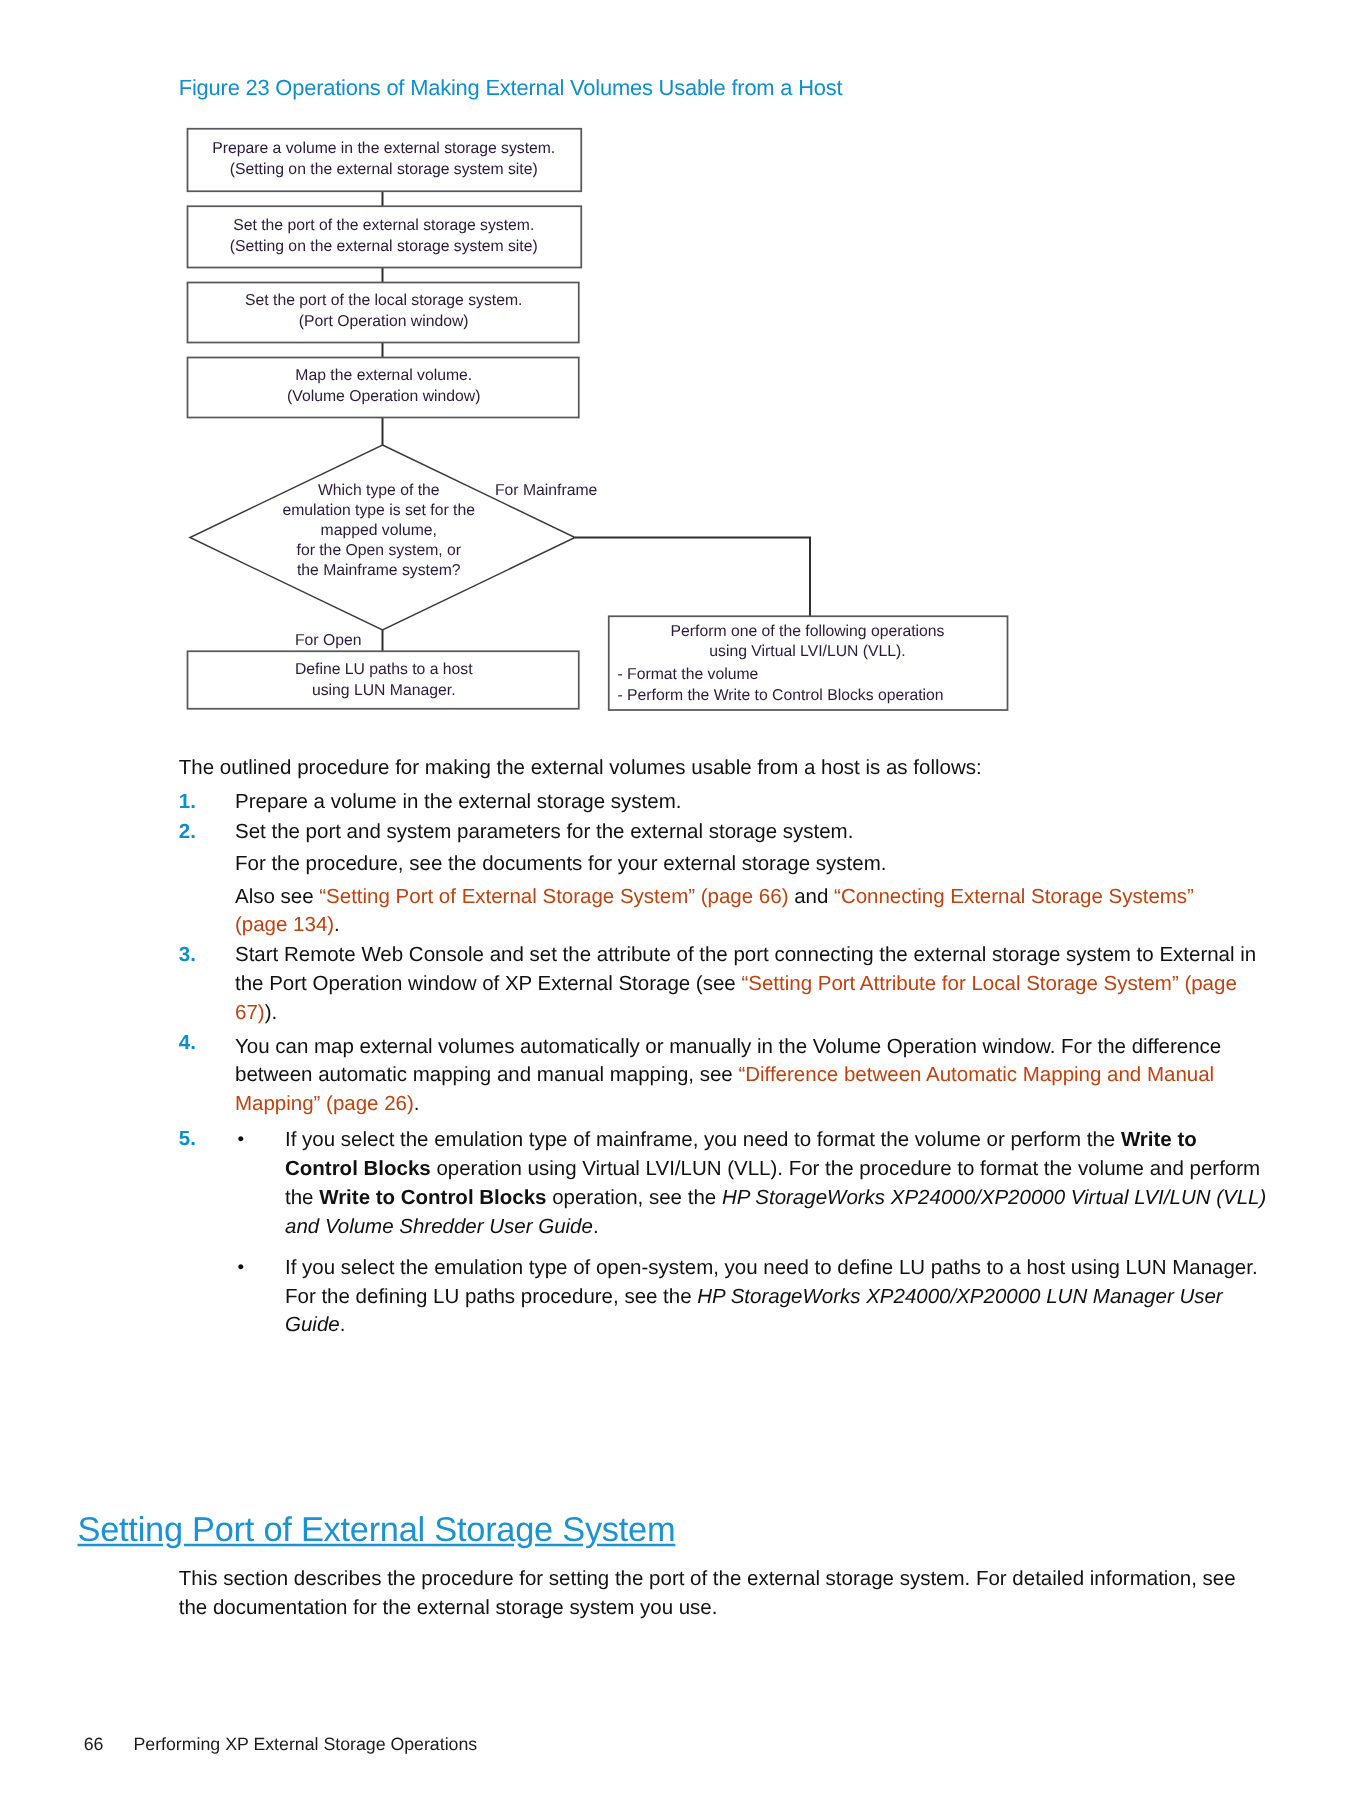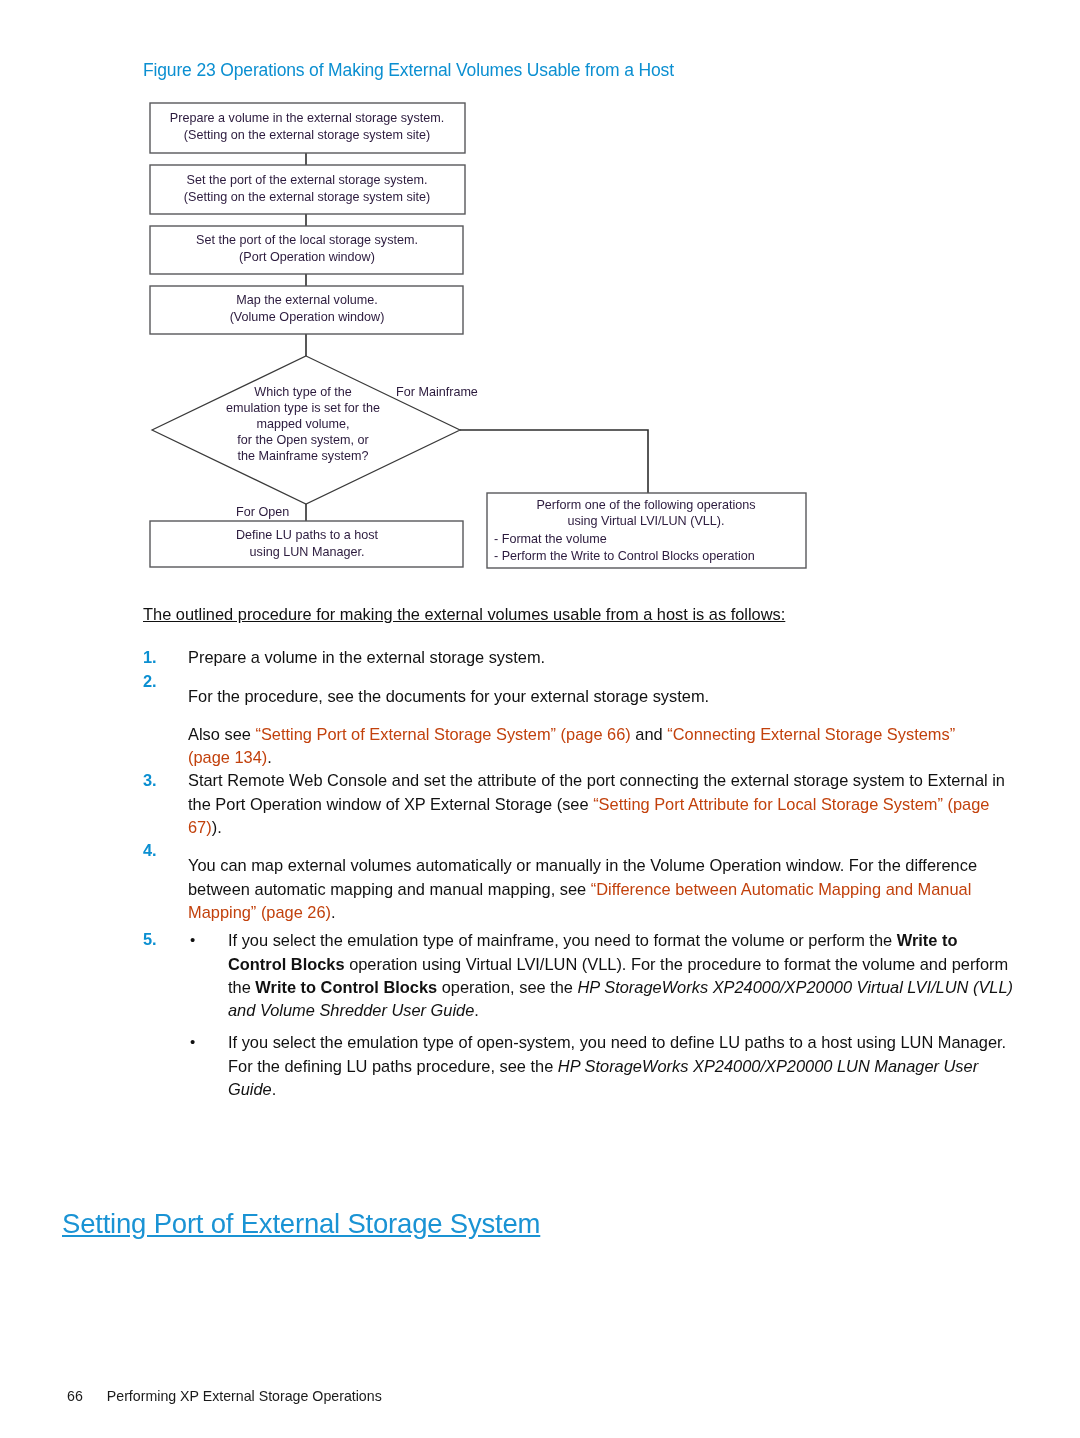--- a/index.html
+++ b/index.html
@@ -44,41 +44,40 @@
     top: 603px;
     width: 870px;
     font-size: 16.4px;
     line-height: 23.3px;
     color: #111111;
   }
   .para {
     margin: 0 0 0 0;
   }
   .lead {
-    margin-bottom: 20px;
-    text-decoration: underline;
+    margin-bottom: 4px;
   }
   .num-item {
     position: relative;
     padding-left: 45px;
     margin-bottom: 0px;
   }
   .num-marker {
     position: absolute;
     left: 0;
     top: 0;
     width: 30px;
     text-align: left;
     color: #0b8fd1;
     font-weight: bold;
     font-size: 16.4px;
   }
   .sub-para {
     padding-left: 45px;
-    margin-top: 15px;
+    margin-top: 3px;
   }
   .bullet-item {
     position: relative;
     padding-left: 85px;
     margin-top: 5px;
   }
   .bullet-dot {
     position: absolute;
     left: 47px;
     top: -1px;
@@ -220,20 +219,21 @@
 
   <div class="para lead">The outlined procedure for making the external volumes usable from a host is as follows:</div>
 
   <div class="num-item">
     <span class="num-marker">1.</span>
     <span>Prepare a volume in the external storage system.</span>
   </div>
 
   <div class="num-item">
     <span class="num-marker">2.</span>
+    <span>Set the port and system parameters for the external storage system.</span>
   </div>
   <div class="para sub-para">For the procedure, see the documents for your external storage system.</div>
   <div class="para sub-para">
     <span>Also see </span><a class="lnk" href="#" style="text-decoration:none">“Setting Port of External Storage System” (page 66)</a><span> and </span><a class="lnk" href="#" style="text-decoration:none">“Connecting External Storage Systems” (page&nbsp;134)</a><span>.</span>
   </div>
 
   <div class="num-item">
     <span class="num-marker">3.</span><span>Start Remote Web Console and set the attribute of the port connecting the external storage system to External in the Port Operation window of XP External Storage (see </span><a class="lnk" href="#" style="text-decoration:none">“Setting Port Attribute for Local Storage System” (page 67)</a><span>).</span>
   </div>
 
@@ -254,17 +254,18 @@
 
   <div class="bullet-item" style="margin-top:9px">
     <span class="bullet-dot">•</span><span>If you select the emulation type of open-system, you need to define LU paths to a host using LUN Manager. For the defining LU paths procedure, see the </span><span class="ital">HP StorageWorks XP24000/XP20000 LUN Manager User Guide</span><span>.</span>
   </div>
 
 </div>
 
 <div class="section-heading">Setting Port of External Storage System</div>
 
 <div class="section-body">
+  <div class="para">This section describes the procedure for setting the port of the external storage system. For detailed information, see the documentation for the external storage system you use.</div>
 </div>
 
 <div class="footer">
   <span class="pg">66</span><span>Performing XP External Storage Operations</span>
 </div>
 
 </body></html>

